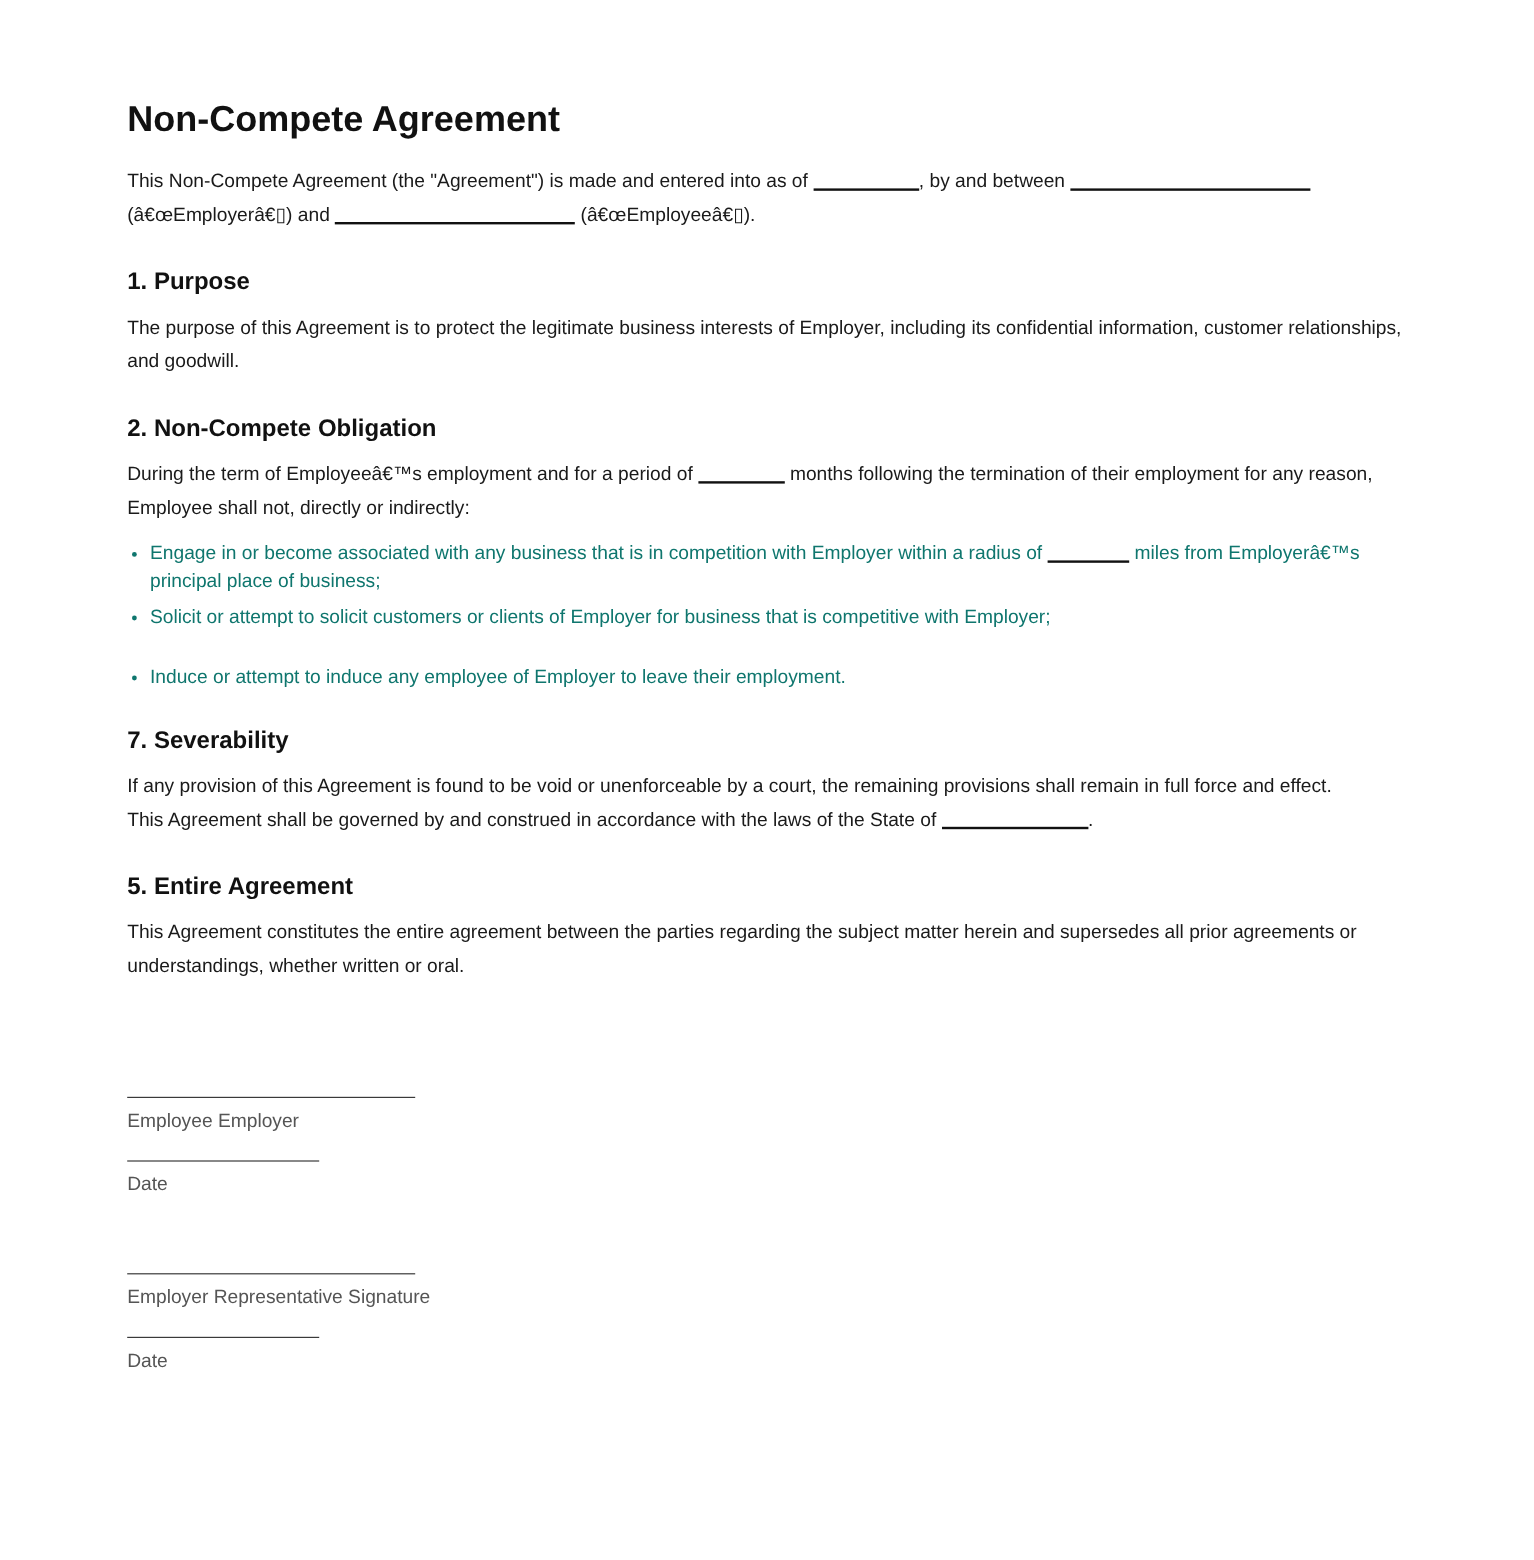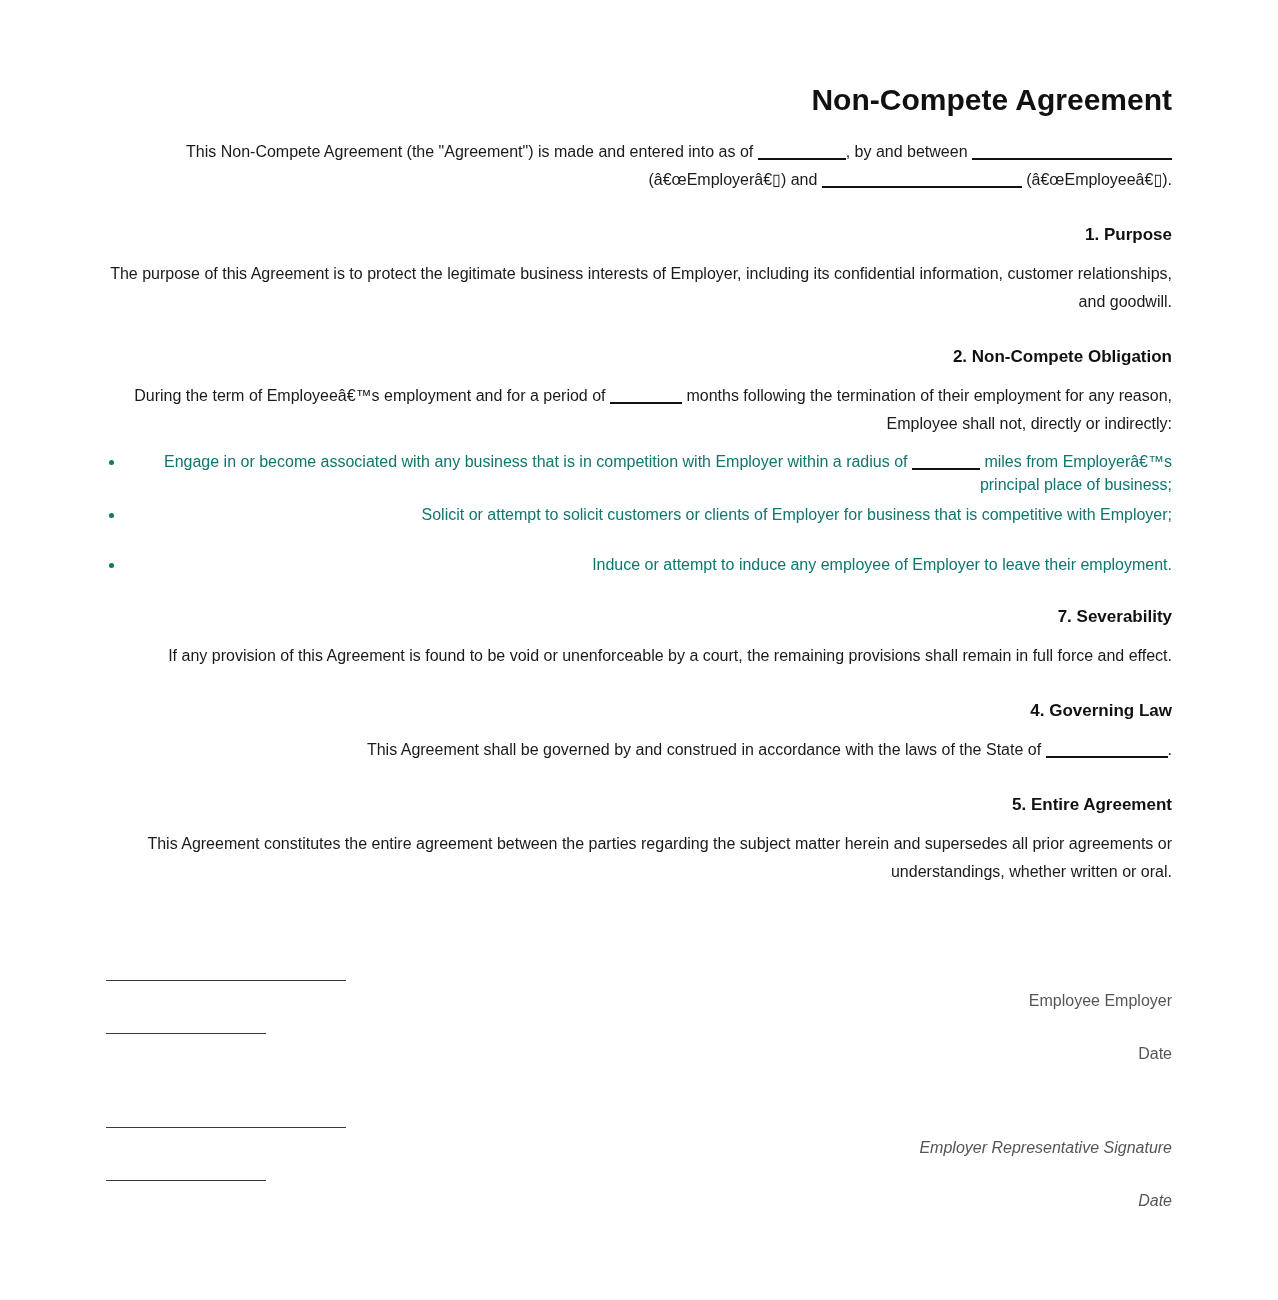--- a/index.html
+++ b/index.html
@@ -9,37 +9,36 @@
     height: 1300px;
     background: #ffffff;
     font-family: "Liberation Sans", sans-serif;
     color: #1a1a1a;
   }
   .page {
     width: 1278px;
     height: 1300px;
     padding: 82px 106px 16px 106px;
     overflow: hidden;
-    text-align: right;
   }
   h1.doc-title {
     font-size: 30px;
     line-height: 35px;
     font-weight: bold;
     color: #111;
     margin: 0 0 21px 0;
   }
   p.body-text {
     font-size: 16px;
     line-height: 28px;
     margin: 0;
     color: #1a1a1a;
   }
   h2.section-heading {
-    font-size: 17px;
+    font-size: 20px;
     line-height: 24px;
     font-weight: bold;
     color: #111;
     margin: 29px 0 13px 0;
   }
   ul.bullet-list {
     margin: 12px 0 0 0;
     padding-left: 19px;
   }
   ul.bullet-list li {
@@ -56,21 +55,21 @@
     background: #111;
     vertical-align: -3px;
   }
   .blank.w-date    { width: 88px; }
   .blank.w-party   { width: 200px; }
   .blank.w-months  { width: 72px; }
   .blank.w-miles   { width: 68px; }
   .blank.w-state   { width: 122px; }
 
   .sig-area { margin-top: 94px; }
-  .sig-block + .sig-block { margin-top: 63px; font-style: italic; }
+  .sig-block + .sig-block { margin-top: 63px; }
   .sig-line {
     width: 240px;
     height: 0;
     border-bottom: 1.5px solid #3a3a3a;
   }
   .sig-line.date-line { width: 160px; margin-top: 22px; }
   .sig-label {
     font-size: 16px;
     line-height: 20px;
     color: #555;
@@ -94,21 +93,20 @@
 
   <ul class="bullet-list">
     <li><span>Engage in or become associated with any business that is in competition with Employer within a radius of </span><span class="blank w-miles"></span><span> miles from Employerâ€™s principal place of business;</span></li>
     <li>Solicit or attempt to solicit customers or clients of Employer for business that is competitive with Employer;</li>
     <li>Induce or attempt to induce any employee of Employer to leave their employment.</li>
   </ul>
 
   <h2 class="section-heading">7. Severability</h2>
   <p class="body-text">If any provision of this Agreement is found to be void or unenforceable by a court, the remaining provisions shall remain in full force and effect.</p>
 
-  <h2 class="section-heading">4. Governing Law</h2>
   <p class="body-text"><span>This Agreement shall be governed by and construed in accordance with the laws of the State of </span><span class="blank w-state"></span><span>.</span></p>
 
   <h2 class="section-heading">5. Entire Agreement</h2>
   <p class="body-text">This Agreement constitutes the entire agreement between the parties regarding the subject matter herein and supersedes all prior agreements or understandings, whether written or oral.</p>
 
   <div class="sig-area">
     <div class="sig-block">
       <div class="sig-line"></div>
       <div class="sig-label">Employee Employer</div>
       <div class="sig-line date-line"></div>

